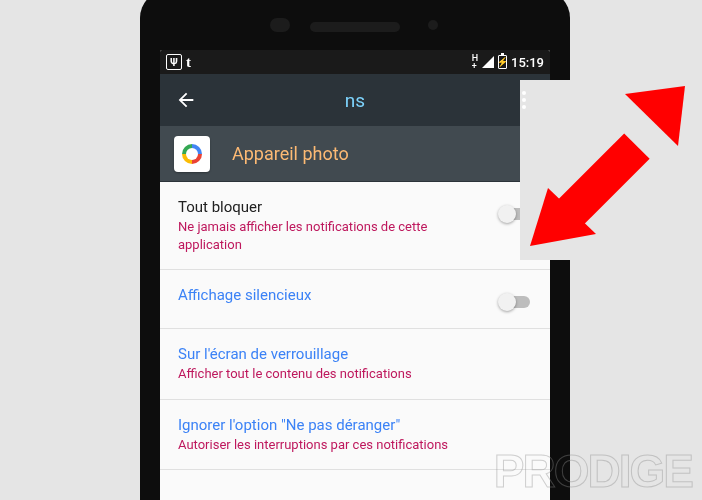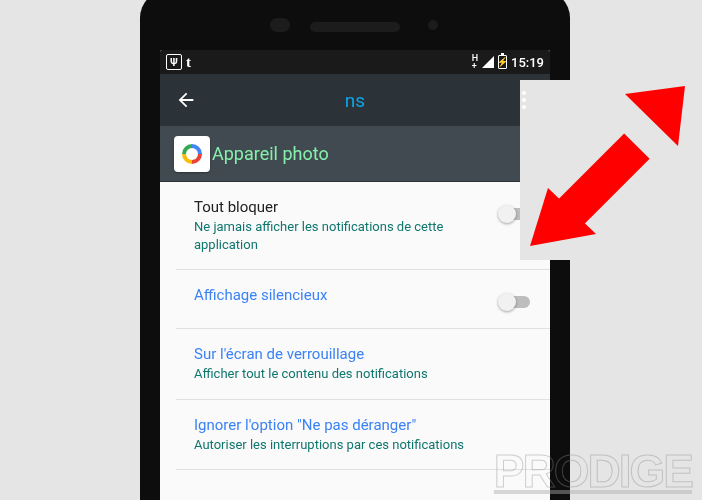--- a/index.html
+++ b/index.html
@@ -109,21 +109,21 @@
   }
   .batt-bolt {
     position:absolute; inset:0; display:flex; align-items:center; justify-content:center;
     font-size:9px; color:#fff;
   }
 
   
   .appbar {
     height: 52px;
     background: #2b3339;
-    color: #0ea5e9;
+    color: #7dd3fc;
     display: flex;
     align-items: center;
     padding: 0 14px;
     position: relative;
   }
   .appbar-title {
     position: absolute; left:0; right:0; text-align:center;
     font-size: 19px; font-weight: 400;
   }
   .back-arrow, .overflow {
@@ -131,63 +131,63 @@
     display:flex; align-items:center; justify-content:center;
     cursor:pointer;
   }
   .overflow { margin-left:auto; flex-direction:column; gap:3px; }
   .dot { width:4px; height:4px; background:#fff; border-radius:50%; }
 
   
   .app-header {
     height: 56px;
     background: #414a50;
-    color: #86efac;
+    color: #fdba74;
     display: flex;
     align-items: center;
     padding: 0 14px;
-    gap: 2px;
+    gap: 22px;
     border-bottom: 1px solid #2b3339;
   }
   .app-icon {
     width: 36px; height: 36px;
     background: #fff;
     border-radius: 4px;
     display:flex; align-items:center; justify-content:center;
     box-shadow: 0 1px 2px rgba(0,0,0,.3);
   }
   .lens {
     width: 20px; height: 20px; border-radius: 50%;
     background: conic-gradient(#4285F4 0 90deg,#EA4335 90deg 180deg,#FBBC05 180deg 270deg,#34A853 270deg 360deg);
     position: relative;
   }
   .lens::after {
     content:""; position:absolute; inset:4px; background:#fff; border-radius:50%;
   }
   .app-name { font-size: 18px; font-weight: 400; }
 
   
-  .list { background:#fafafa;padding-left:16px; }
+  .list { background:#fafafa; }
   .row {
     padding: 16px 18px 16px 18px;
     border-bottom: 1px solid #e0e0e0;
     display: flex;
     align-items: flex-start;
     gap: 10px;
     position: relative;
   }
   .row-text { flex: 1; }
   .row-title {
     font-size: 15px;
     color: #212121;
     margin-bottom: 2px;
   }
   .row-sub {
     font-size: 13px;
-    color: #0f766e;
+    color: #be185d;
     line-height: 1.35;
   }
   .row.disabled .row-title { color:#3b82f6; }
 
   
   .switch {
     width: 34px; height: 20px;
     display:flex; align-items:center;
     position: relative;
     margin-top: 6px;
@@ -215,21 +215,20 @@
   
   .watermark {
     position: absolute;
     right: 10px;
     bottom: 8px;
     color: rgba(170,170,170,.45);
     text-align: center;
     font-family: Arial, sans-serif;
     line-height: .9;
     pointer-events:none;
-    text-decoration:underline;
   }
   .wm-top {
     font-size: 46px;
     font-weight: 900;
     letter-spacing: -2px;
     -webkit-text-stroke: 1px rgba(140,140,140,.4);
     color: transparent;
   }
   .wm-bot {
     font-size: 22px;

